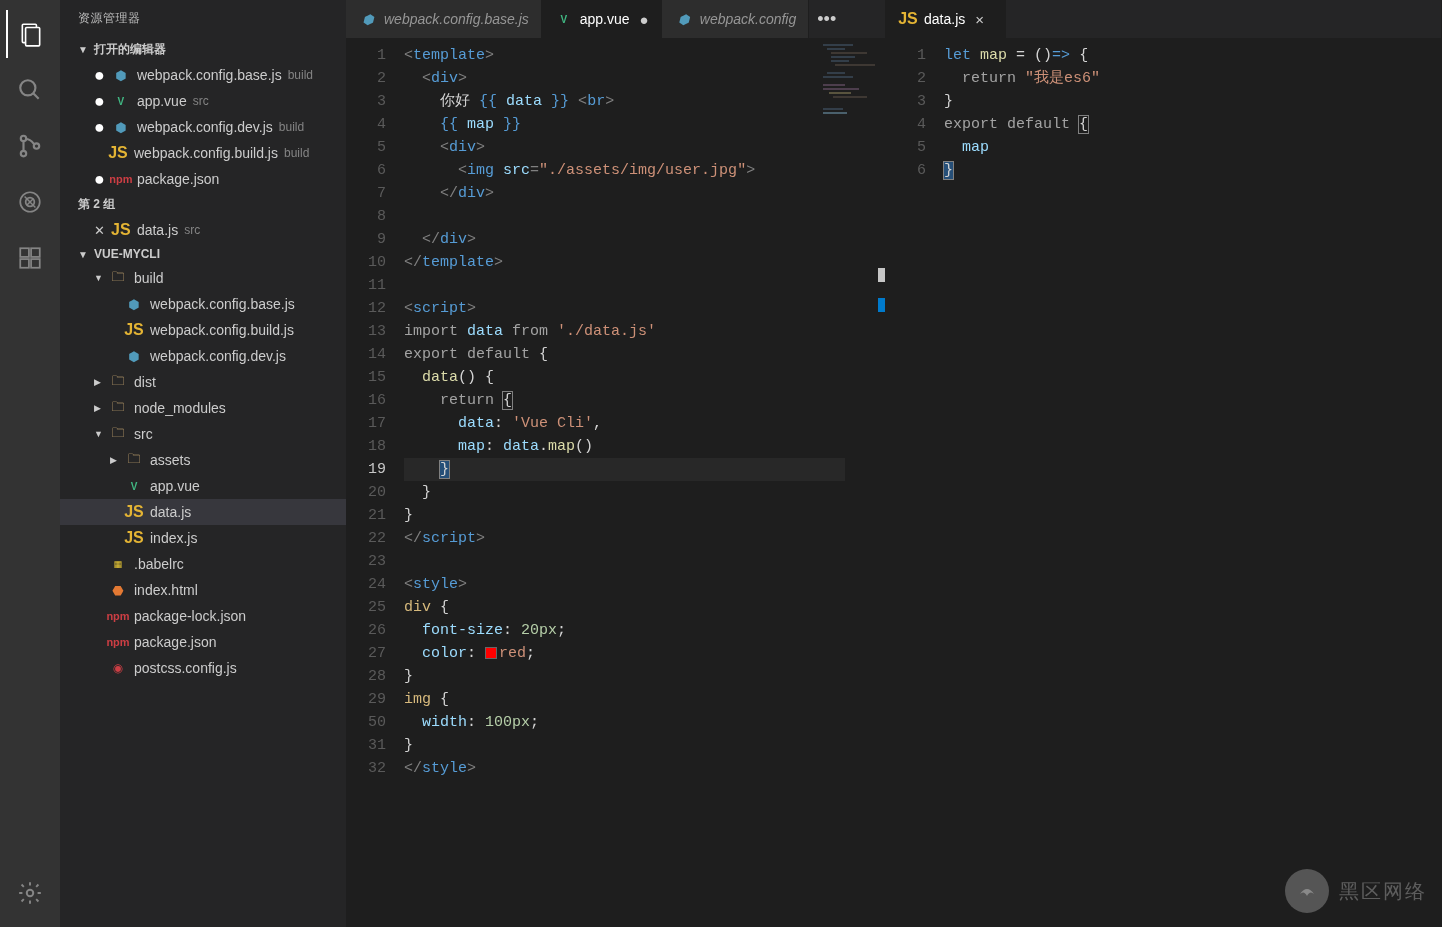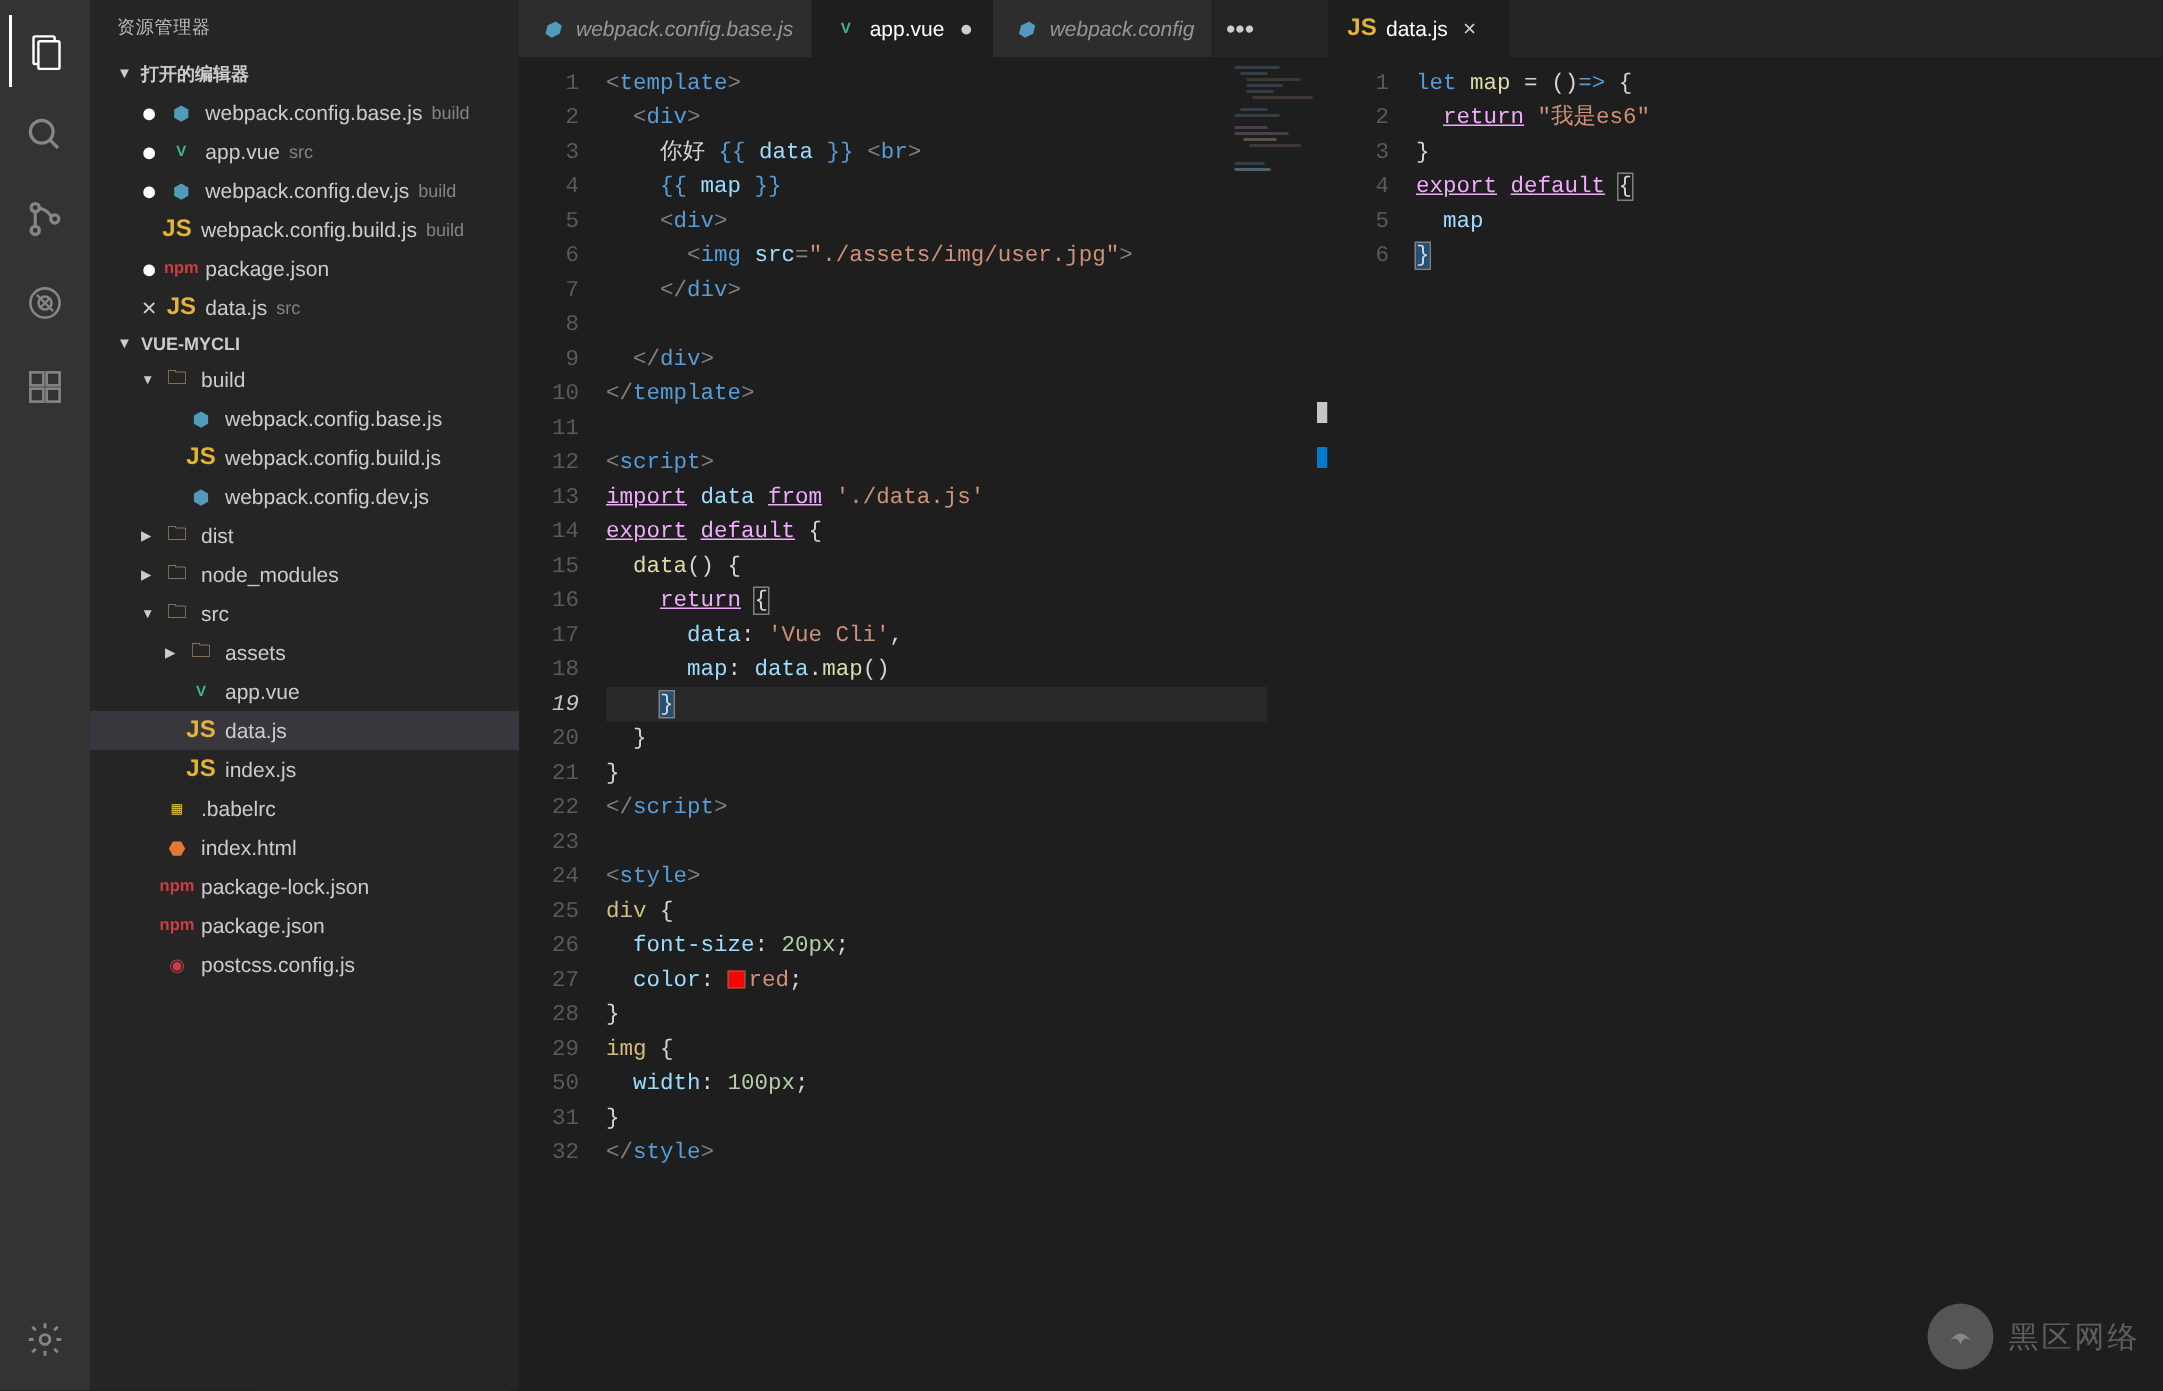--- a/index.html
+++ b/index.html
@@ -125,39 +125,39 @@
 }
 .gutter {
   width: 58px;
   text-align: right;
   color: #5a5a5a;
   padding-right: 18px;
   padding-top: 6px;
   user-select: none;
 }
 .gutter .ln { height: 23px; }
-.gutter .cur { color: #c6c6c6; font-style: italic; }
+.gutter .cur { color: #c6c6c6; }
 .code {
   flex: 1;
   padding-top: 6px;
   white-space: pre;
   color: #d4d4d4;
   position: relative;
 }
 .minimap {
   position: absolute;
   top: 4px; right: 4px;
   width: 60px; height: 80px;
   opacity: 0.35;
 }
 .tok-tag{color:#569cd6;}
 .tok-punct{color:#808080;}
 .tok-attr{color:#9cdcfe;}
 .tok-str{color:#ce9178;}
-.tok-kw{color:#f0abfc;text-decoration:underline;}
+.tok-kw{color:#a3a3a3;}
 .tok-decl{color:#569cd6;}
 .tok-var{color:#9cdcfe;}
 .tok-fn{color:#dcdcaa;}
 .tok-num{color:#b5cea8;}
 .tok-brace{color:#d4d4d4;}
 .tok-prop{color:#9cdcfe;}
 .tok-det{color:#d7ba7d;}
 .tok-mustache{color:#569cd6;}
 .hl-line{position:absolute;left:0;right:40px;height:23px;background:#282828;}
 .brmatch{outline:1px solid #808080;}
@@ -259,20 +259,21 @@
         <span class="icon file-js">JS</span>
         <span>webpack.config.build.js</span>
         <span class="folder-path">build</span>
       </div>
       <div class="tree-row pad-1">
         <span class="dirty-dot">●</span>
         <span class="icon file-pkg">npm</span>
         <span>package.json</span>
       </div>
     </div>
+  <div class="group-label">第 2 组</div>
   <div id="openfiles2">
       <div class="tree-row pad-1">
         <span class="close-x">✕</span>
         <span class="icon file-js">JS</span>
         <span>data.js</span>
         <span class="folder-path">src</span>
       </div>
     </div>
   <div class="section-header pad-0">
     <span class="twisty">▼</span>

